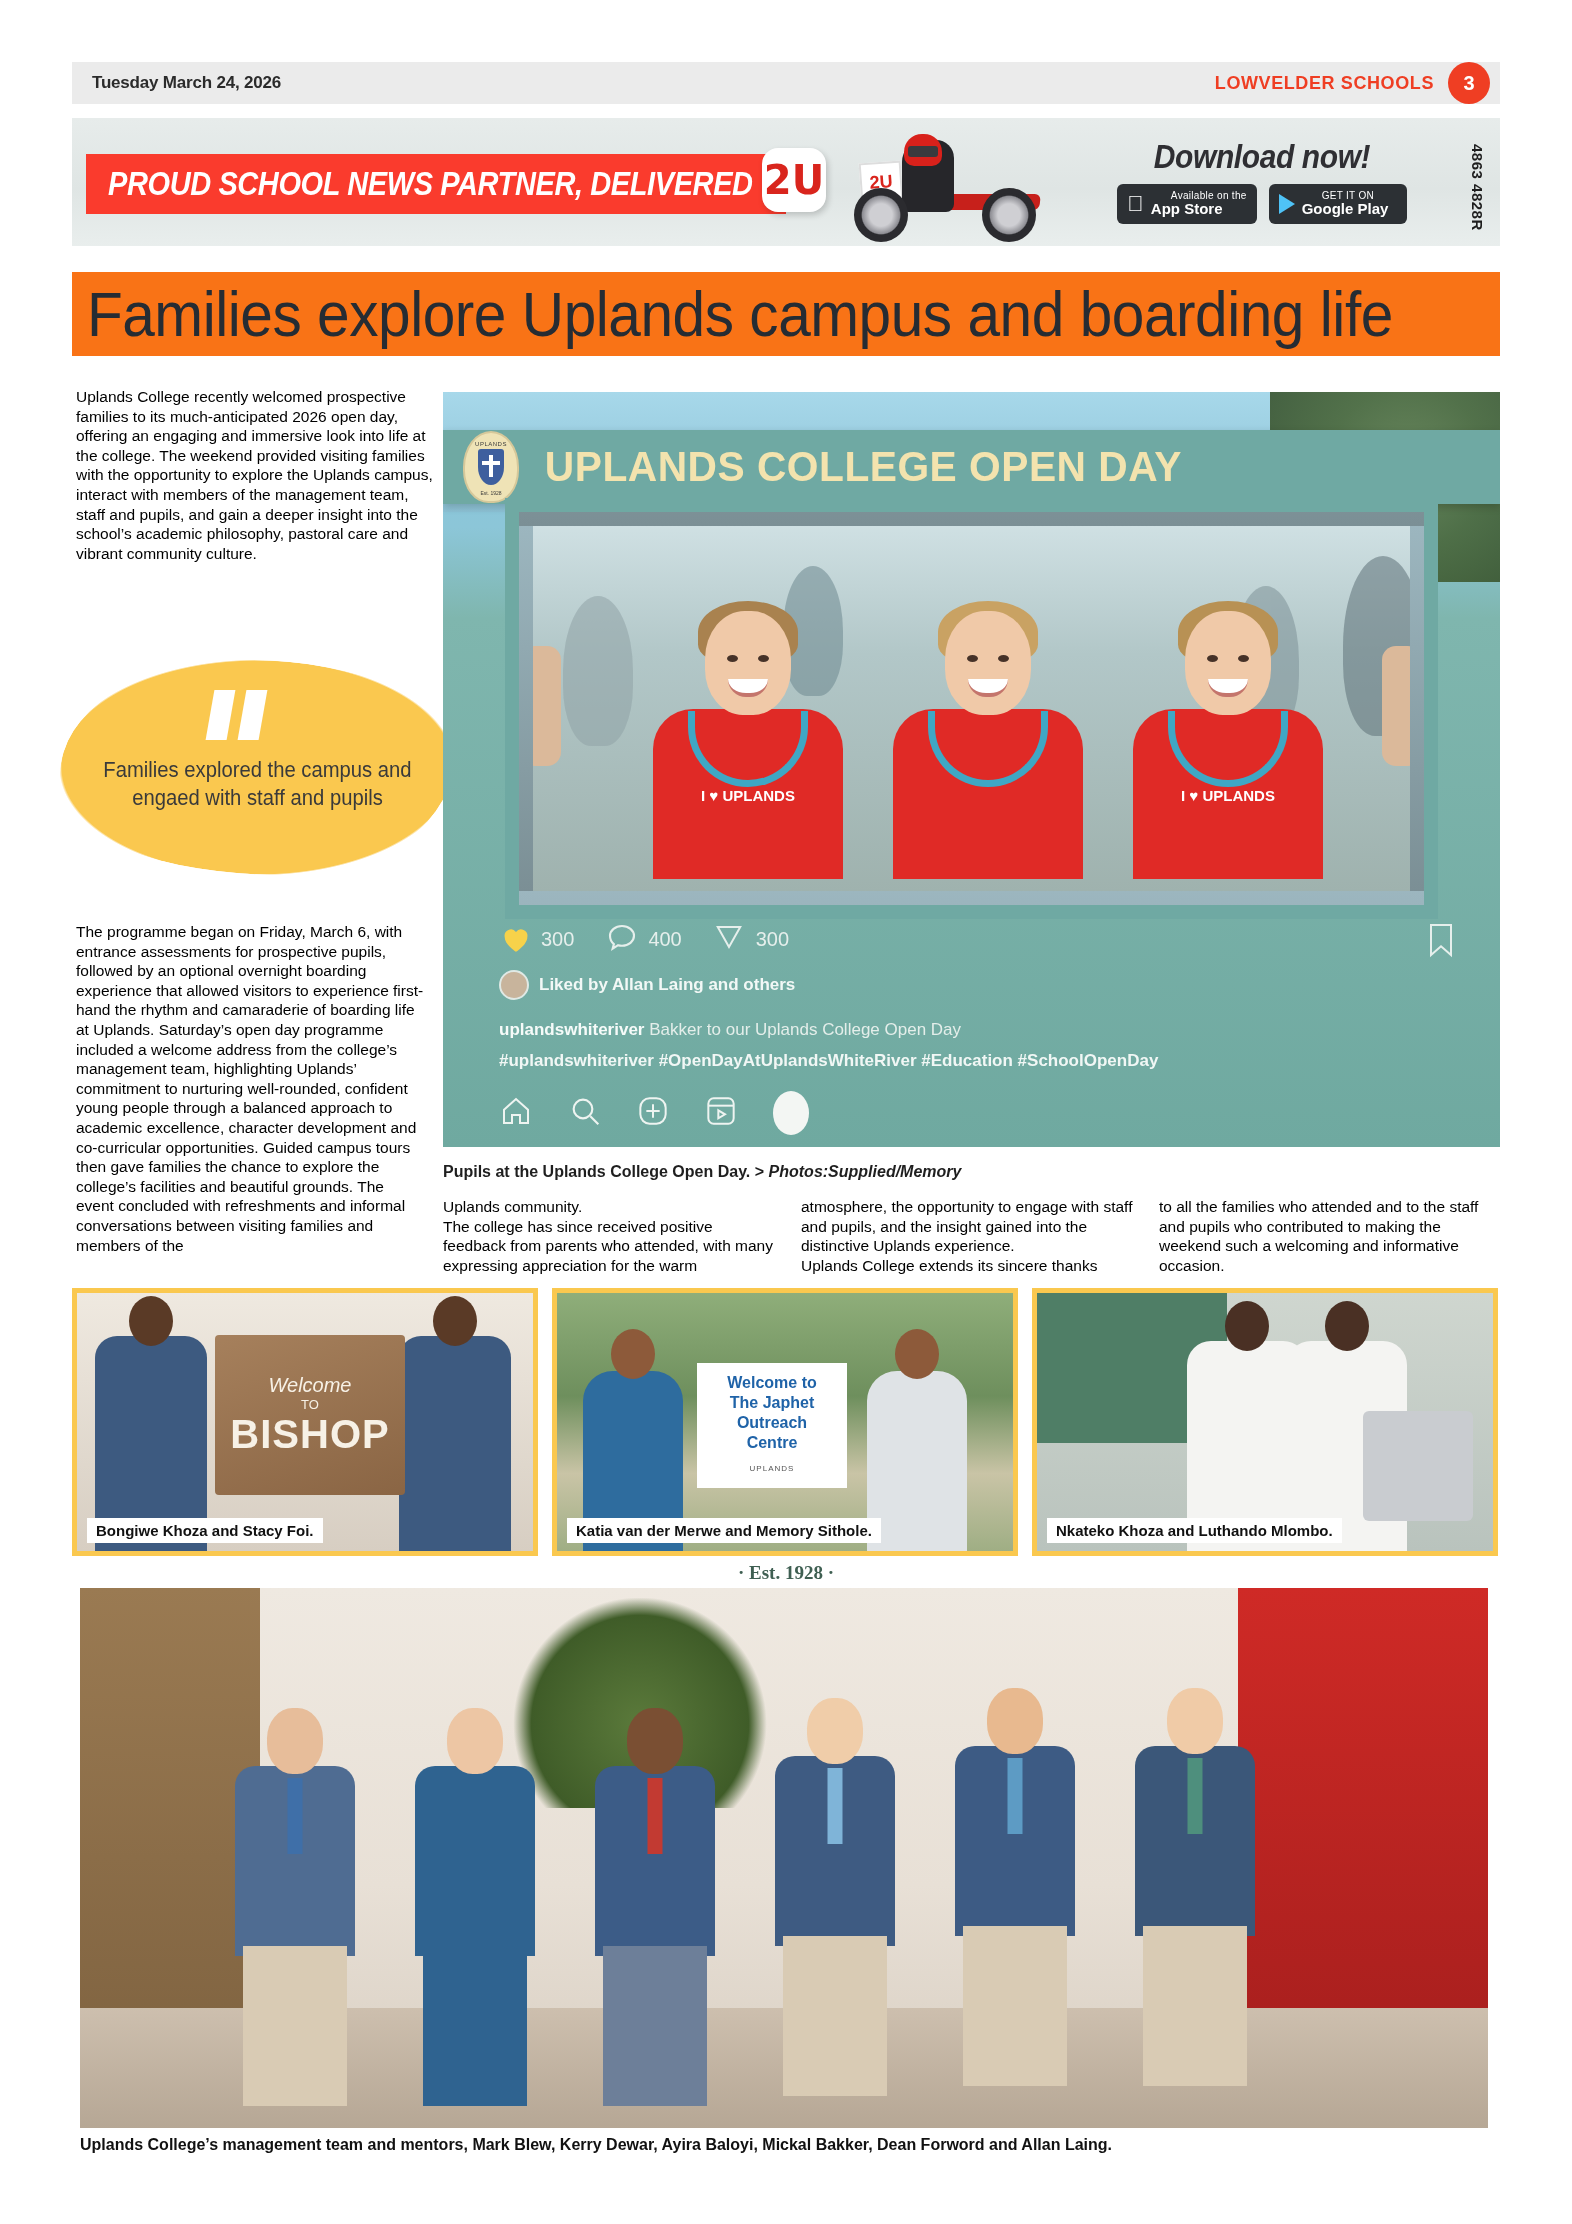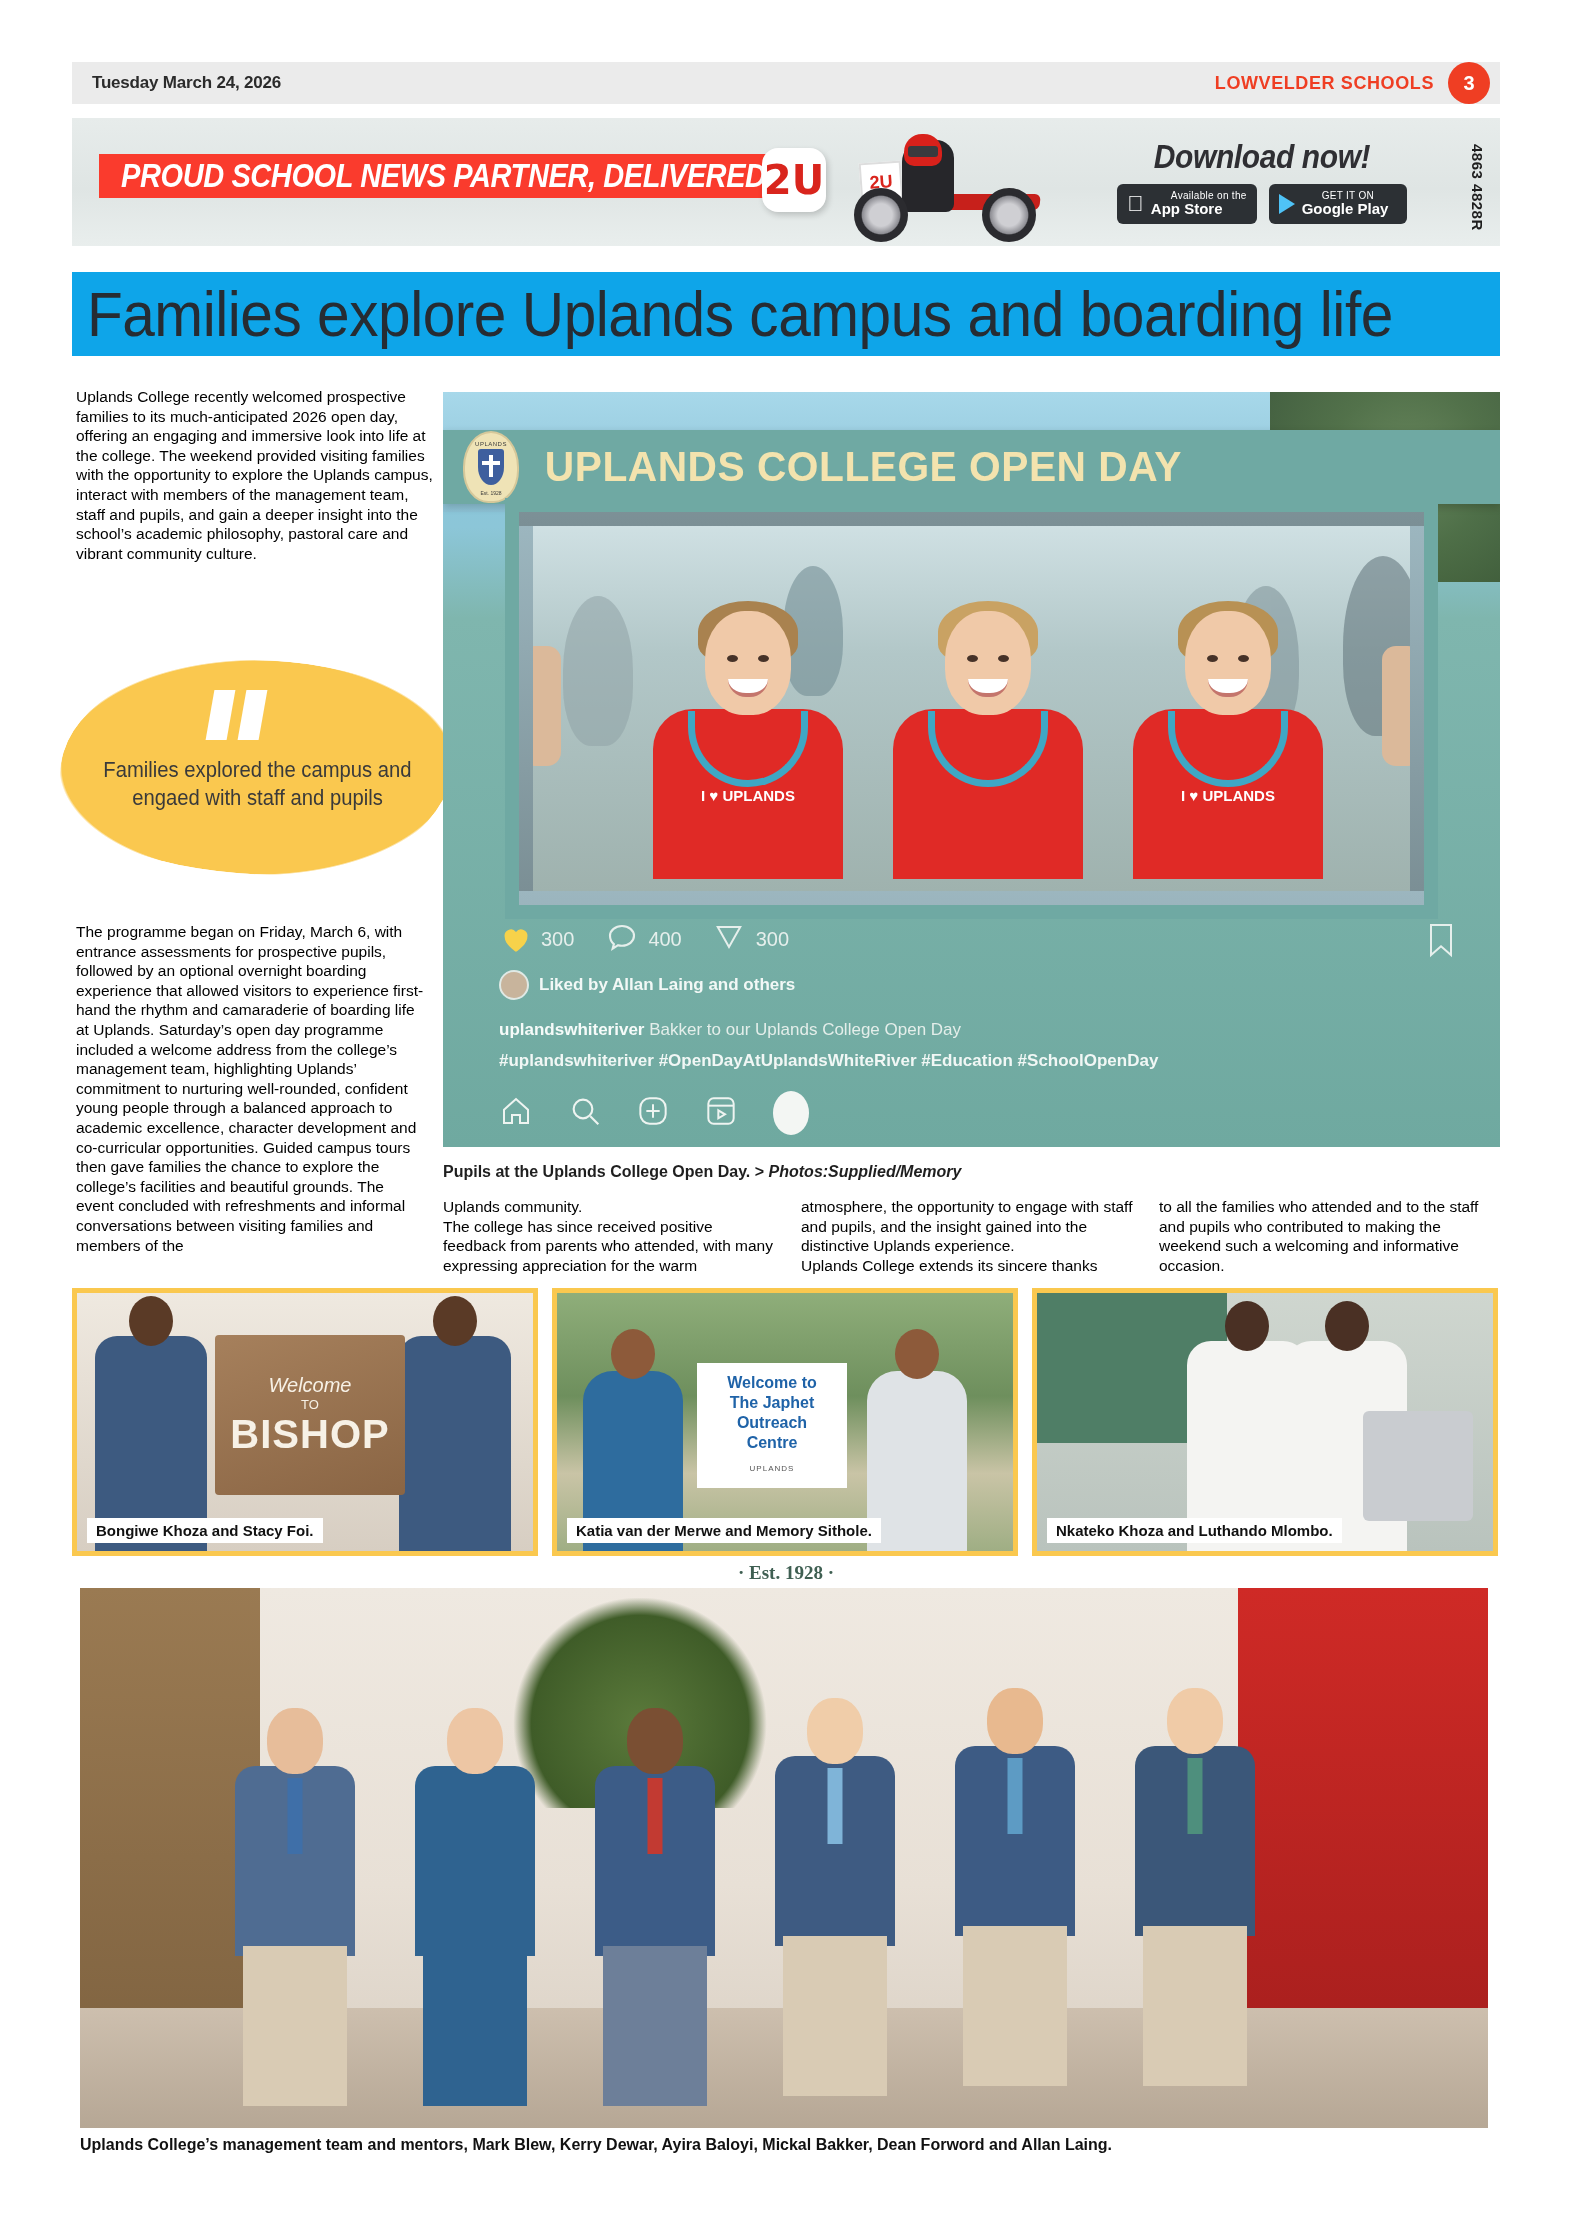--- a/index.html
+++ b/index.html
@@ -32,21 +32,21 @@
     display:flex; align-items:center; justify-content:center;
   }
 
   
   .adbanner {
     position:absolute; left:72px; top:118px; width:1428px; height:128px;
     background: linear-gradient(180deg,#e7eceb 0%, #dfe5e4 55%, #e9eeed 100%);
     overflow:hidden;
   }
   .adred {
-    position:absolute; left:27px; top:36px; width:700px; height:44px;
+    position:absolute; left:14px; top:36px; width:700px; height:60px;
     background:#fa3b2d; display:flex; align-items:center;
   }
   .adred .txt {
     color:#fff; font-size: 29px; font-weight: bold; font-style: italic;
     letter-spacing: -0.4px; padding-left: 22px; white-space: nowrap;
     transform: scaleY(1.12);
   }
   .logo2u {
     position:absolute; left: 690px; top: 30px; width: 64px; height: 64px;
     background:#fff; border-radius:16px; box-shadow: 2px 3px 6px rgba(0,0,0,.18);
@@ -106,21 +106,21 @@
   .badge .big { font-size: 15px; font-weight: bold; }
   .adcode {
     position:absolute; right: 14px; top: 26px;
     writing-mode: vertical-rl; font-size: 15px; font-weight: bold; color:#1e1e1e;
     letter-spacing: 0.5px;
   }
 
   
   .headline {
     position:absolute; left:72px; top:272px; width:1428px; height:84px;
-    background:#0ea5e9; display:flex; align-items:center;
+    background:#f97316; display:flex; align-items:center;
   }
   .headline h1 {
     font-family:"Liberation Sans Narrow","Liberation Sans", sans-serif;
     font-size: 63px; font-weight: normal; color:#262c33; padding-left:16px;
     transform: scaleX(0.93); transform-origin: left center;
     white-space: nowrap; letter-spacing: -0.5px;
   }
 
   
   .col-left { position:absolute; left:76px; top:387px; width:360px; }

